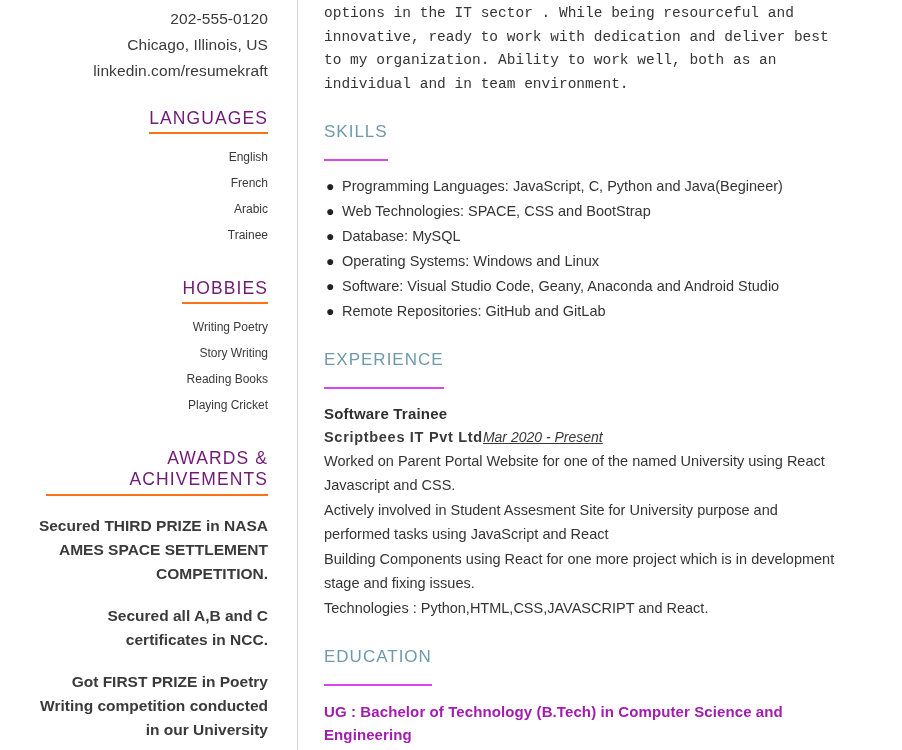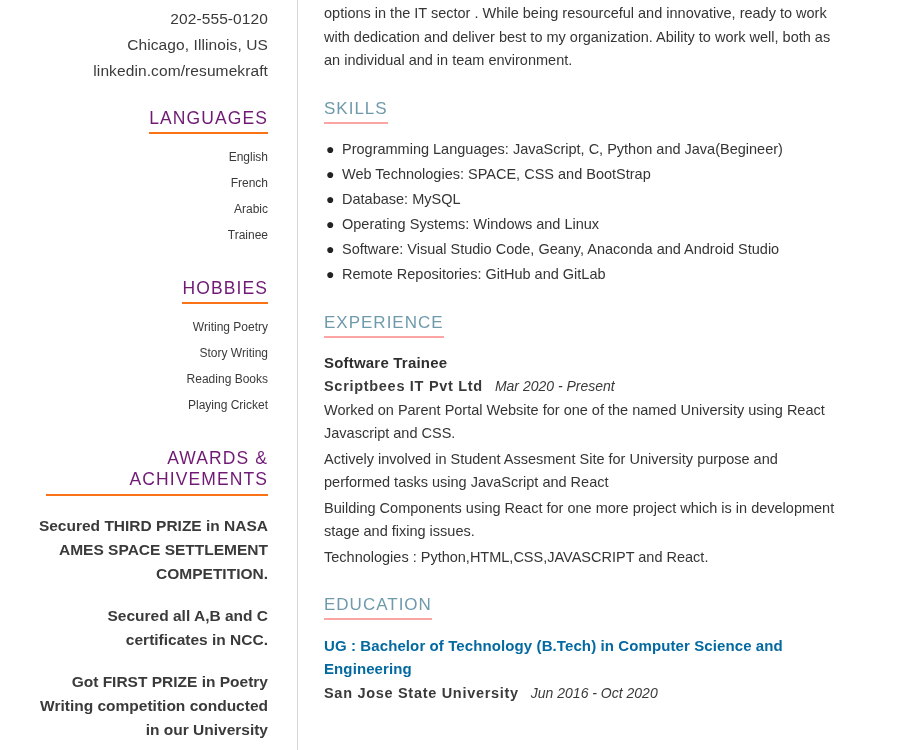--- a/index.html
+++ b/index.html
@@ -99,40 +99,41 @@
   
   .right-col {
     position: absolute;
     left: 324px;
     top: 0;
     width: 522px;
   }
 
   .summary-tail {
     padding-top: 2px;
+    font-family: Liberation Mono, monospace;
   }
   .summary-tail p {
     margin: 0;
     font-size: 14.5px;
     line-height: 23.5px;
     color: #353535;
   }
 
   .main-section {
     margin-top: 26px;
   }
   .main-heading {
     display: inline-block;
     font-size: 17px;
     letter-spacing: 1px;
     color: #6f9aab;
     font-weight: 400;
     line-height: 20px;
-    padding-bottom: 3px;
-    border-bottom: 2px solid #fca5a5;
+    padding-bottom: 17px;
+    border-bottom: 2px solid #d946ef;
   }
 
   .skill-list {
     margin: 13px 0 0 0;
     padding: 0 0 0 18px;
     list-style: none;
   }
   .skill-list li {
     position: relative;
     font-size: 14.5px;
@@ -163,38 +164,38 @@
   .job-company {
     font-size: 14.5px;
     font-weight: 700;
     color: #3a3a3a;
     letter-spacing: 0.7px;
   }
   .job-dates {
     font-size: 14px;
     font-style: italic;
     color: #3a3a3a;
-    margin-left: 12px;
+    text-decoration: underline;
   }
   .job-para {
     margin: 0;
     padding-top: 2px;
     font-size: 14.5px;
     line-height: 23.5px;
     color: #353535;
   }
   .job-para + .job-para {
     margin-top: 0;
   }
 
   .edu-degree {
     margin-top: 14px;
     font-size: 15px;
     font-weight: 700;
-    color: #0369a1;
+    color: #a21caf;
     line-height: 23px;
     letter-spacing: 0.1px;
   }
   .edu-meta {
     line-height: 22px;
     margin-top: 2px;
   }
   .edu-school {
     font-size: 14.5px;
     font-weight: 700;

